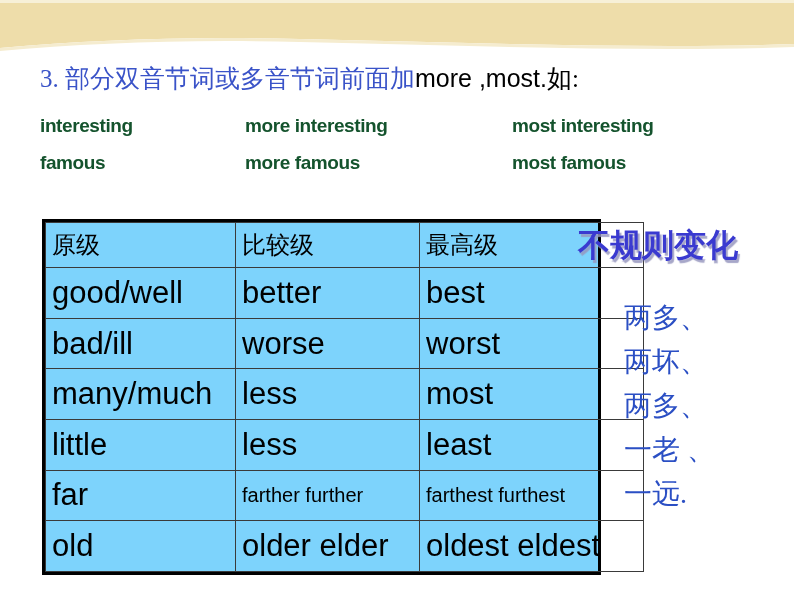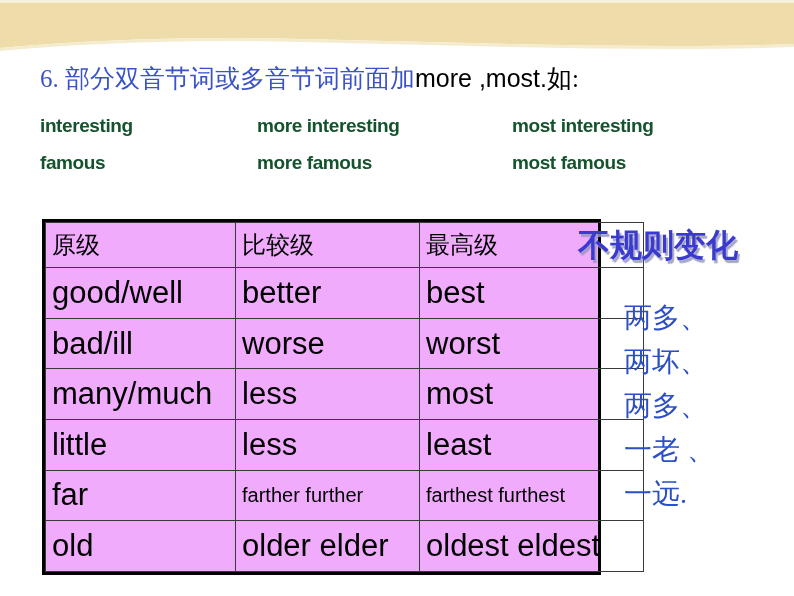--- a/index.html
+++ b/index.html
@@ -68,33 +68,33 @@
     display: block;
     position: relative;
     height: 37px;
     color: #14532d;
     font-size: 19px;
     font-weight: bold;
     font-family: Liberation Sans, sans-serif;
     letter-spacing: -0.4px;
   }
   .ex-c1 { position: absolute; left: 0px;   top: 0; }
-  .ex-c2 { position: absolute; left: 205px; top: 0; margin-left: 12px; }
+  .ex-c2 { position: absolute; left: 205px; top: 0; }
   .ex-c3 { position: absolute; left: 472px; top: 0; }
 
   
   .grammar-table {
     position: absolute;
     left: 42px;
     top: 219px;
     width: 559px;
     height: 356px;
     border: 3px solid #000000;
     box-sizing: border-box;
-    background: #f0abfc;
+    background: #7dd3fc;
     border-collapse: collapse;
     table-layout: fixed;
   }
   .grammar-table table {
     width: 100%;
     height: 100%;
     border-collapse: collapse;
     table-layout: fixed;
   }
   .grammar-table td {
@@ -153,21 +153,21 @@
 
   <div class="banner">
     <svg width="794" height="58" viewBox="0 0 794 58" xmlns="http://www.w3.org/2000/svg">
       <path d="M0,0 L794,0 L794,44 C650,49 480,43 300,39 C190,36 90,40 0,48 Z" fill="#EEDDAA"></path>
       <path d="M0,48 C90,40 190,36 300,39 C480,43 650,49 794,44 L794,47 C650,52 480,46 300,42 C190,39 90,43 0,51 Z" fill="#F5ECCF"></path>
       <rect x="0" y="0" width="794" height="3" fill="#F7F0D8"></rect>
     </svg>
   </div>
 
   <div class="heading">
-    <span class="cn">6. 部分双音节词或多音节词前面加</span><span class="en">more ,most.</span><span class="cn-tail">如:</span>
+    <span class="cn">3. 部分双音节词或多音节词前面加</span><span class="en">more ,most.</span><span class="cn-tail">如:</span>
   </div>
 
   <div class="examples">
     <div class="ex-row">
       <span class="ex-c1">interesting</span>
       <span class="ex-c2">more interesting</span>
       <span class="ex-c3">most interesting</span>
     </div>
     <div class="ex-row">
       <span class="ex-c1">famous</span>

